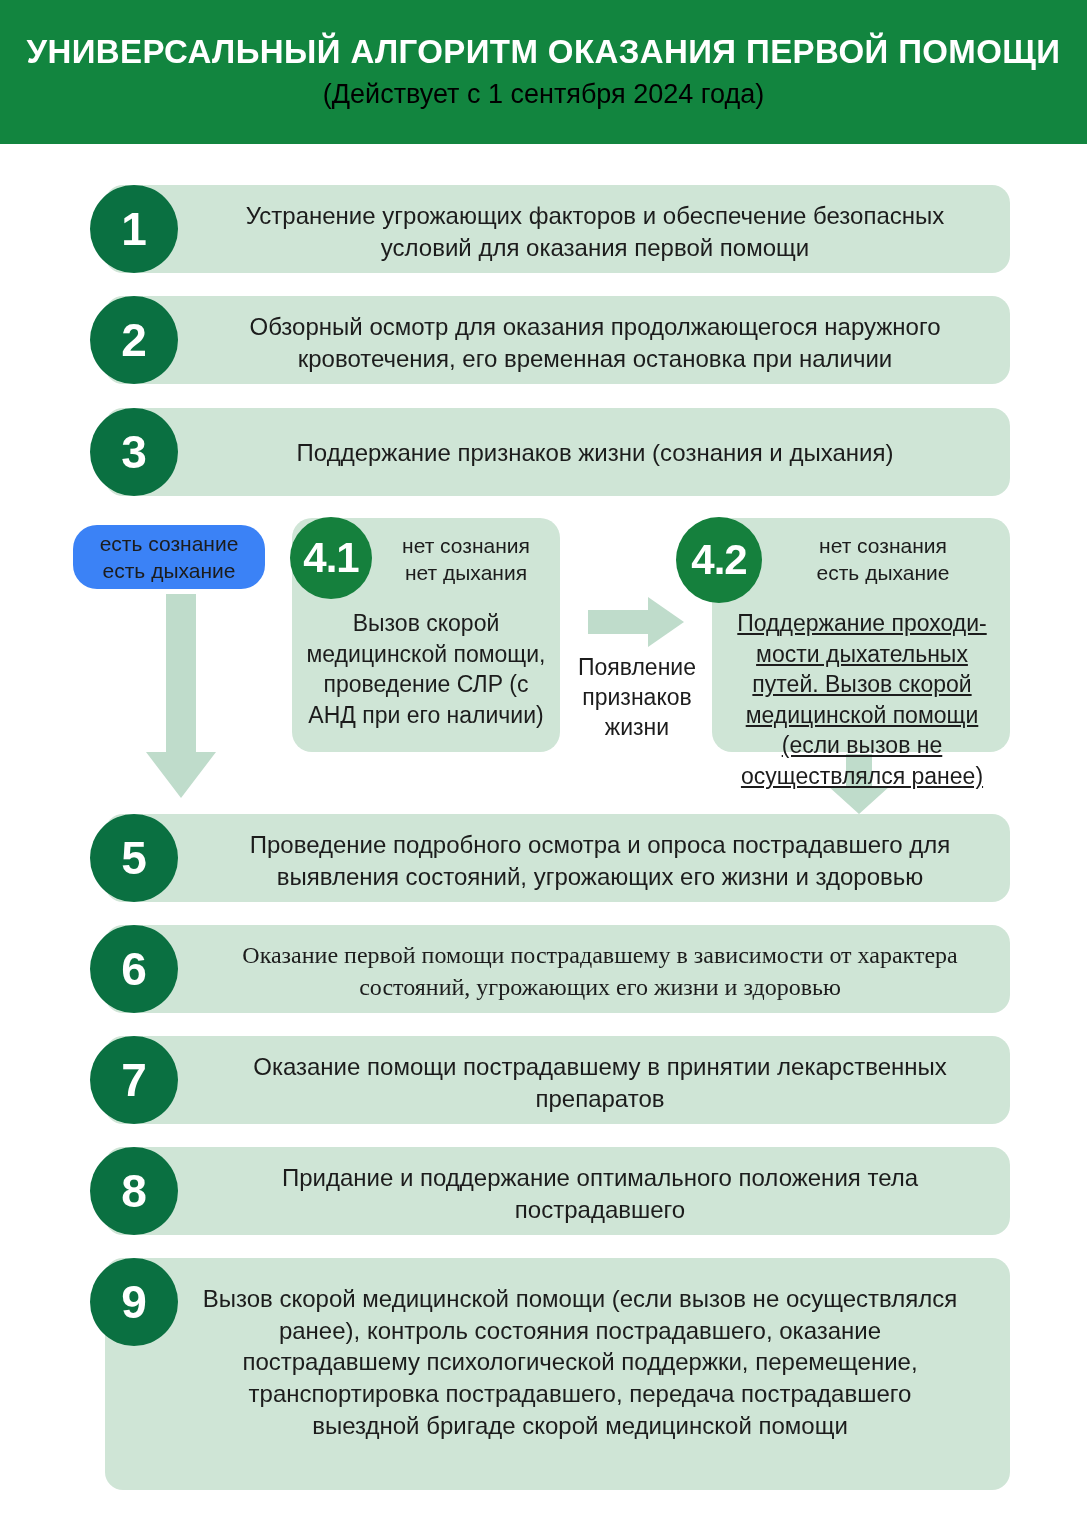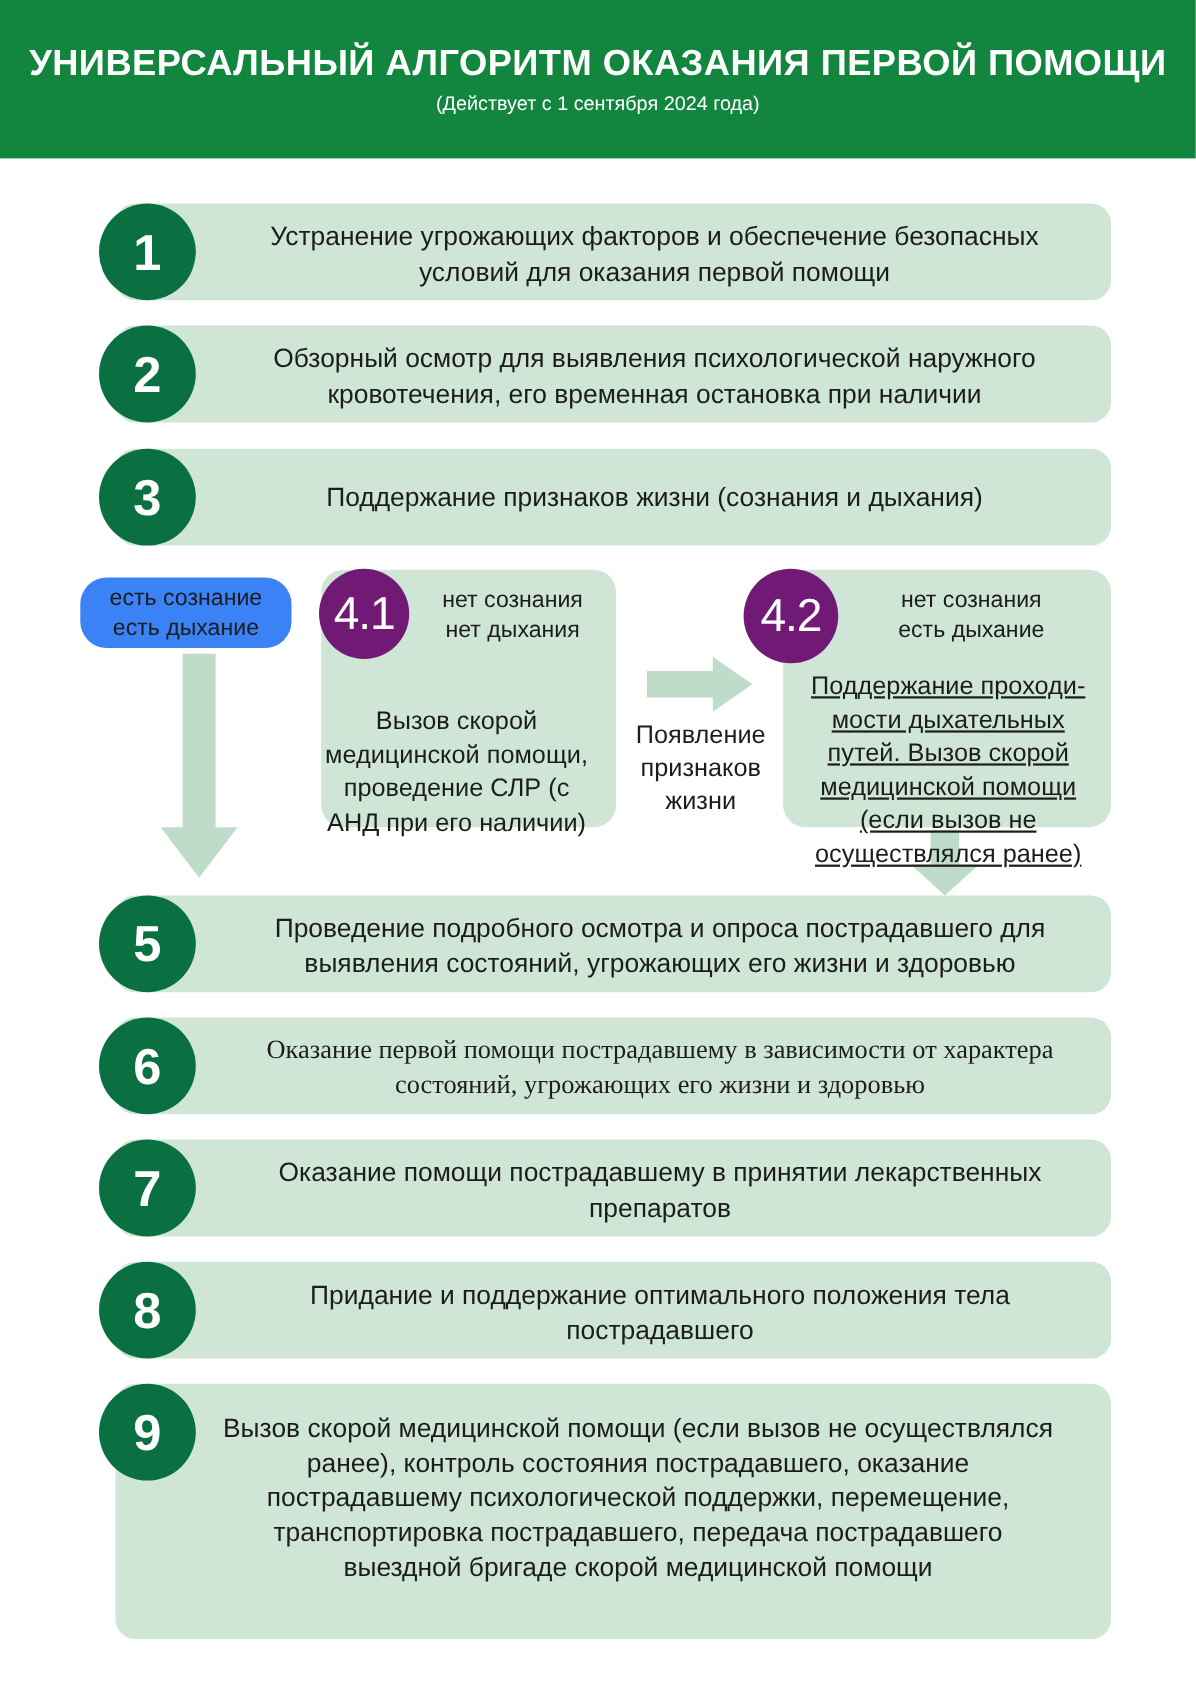--- a/index.html
+++ b/index.html
@@ -32,22 +32,22 @@
   .header-title {
     color: #ffffff;
     font-size: 33px;
     font-weight: bold;
     letter-spacing: 0.4px;
     text-align: center;
     line-height: 1.1;
     margin: 0 0 10px 0;
   }
   .header-subtitle {
-    color: #ffffff;
-    font-size: 18px;
+    color: #000000;
+    font-size: 27px;
     font-weight: normal;
     text-align: center;
     line-height: 1.1;
     margin: 0;
   }
 
   
   .step {
     position: absolute;
   }
@@ -91,27 +91,27 @@
     color: #1c1c1c;
   }
   .branch-box {
     position: absolute;
     background: #cfe5d6;
     border-radius: 20px;
     box-sizing: border-box;
   }
   .branch-circle {
     position: absolute;
-    background: #701a75;
+    background: #15803d;
     border-radius: 50%;
     color: #ffffff;
     display: flex;
     align-items: center;
     justify-content: center;
-    font-weight: normal;
+    font-weight: bold;
     font-size: 42px;
     letter-spacing: -1px;
     z-index: 4;
   }
   .branch-cond {
     position: absolute;
     font-size: 21px;
     line-height: 1.28;
     text-align: center;
     color: #1c1c1c;
@@ -151,21 +151,21 @@
 
 <div class="step">
   <div class="step-box" style="left:105px; top:185px; width:905px; height:88px;"></div>
   <div class="step-circle" style="left:90px; top:185px; width:88px; height:88px; font-size:46px;">1</div>
   <div class="step-text" style="left:200px; top:200px; width:790px;">Устранение угрожающих факторов и обеспечение безопасных условий для оказания первой помощи</div>
 </div>
 
 <div class="step">
   <div class="step-box" style="left:105px; top:296px; width:905px; height:88px;"></div>
   <div class="step-circle" style="left:90px; top:296px; width:88px; height:88px; font-size:46px;">2</div>
-  <div class="step-text" style="left:190px; top:311px; width:810px;">Обзорный осмотр для выявления психологической наружного кровотечения, его временная остановка при наличии</div>
+  <div class="step-text" style="left:190px; top:311px; width:810px;">Обзорный осмотр для оказания продолжающегося наружного кровотечения, его временная остановка при наличии</div>
 </div>
 
 <div class="step">
   <div class="step-box" style="left:105px; top:408px; width:905px; height:88px;"></div>
   <div class="step-circle" style="left:90px; top:408px; width:88px; height:88px; font-size:46px;">3</div>
   <div class="step-text" style="left:190px; top:437px; width:810px;">Поддержание признаков жизни (сознания и дыхания)</div>
 </div>
 
 <div class="tag-box" style="left:73px; top:525px; width:192px; height:64px; flex-direction:column;">
   <span>есть сознание</span>
@@ -177,21 +177,21 @@
     <polygon points="22,0 52,0 52,158 72,158 37,204 2,158 22,158" fill="#bfdccb"></polygon>
   </svg>
 </div>
 
 <div class="branch-box" style="left:292px; top:518px; width:268px; height:234px;"></div>
 <div class="branch-circle" style="left:290px; top:517px; width:82px; height:82px;">4.1</div>
 <div class="branch-cond" style="left:378px; top:533px; width:176px;">
   <div>нет сознания</div>
   <div>нет дыхания</div>
 </div>
-<div class="branch-body" style="left:289px; top:608px; width:252px;margin-top:32px;">Вызов скорой медицинской помощи, проведение СЛР (с АНД при его наличии)</div>
+<div class="branch-body" style="left:300px; top:608px; width:252px;">Вызов скорой медицинской помощи, проведение СЛР (с АНД при его наличии)</div>
 
 <div class="arrow" style="left:588px; top:597px; width:98px; height:50px;">
   <svg width="98" height="50" viewBox="0 0 98 50">
     <polygon points="0,13 60,13 60,0 96,25 60,50 60,37 0,37" fill="#bfdccb"></polygon>
   </svg>
 </div>
 
 <div class="mid-label" style="left:564px; top:653px; width:146px;">
   <div>Появление</div>
   <div>признаков</div>

